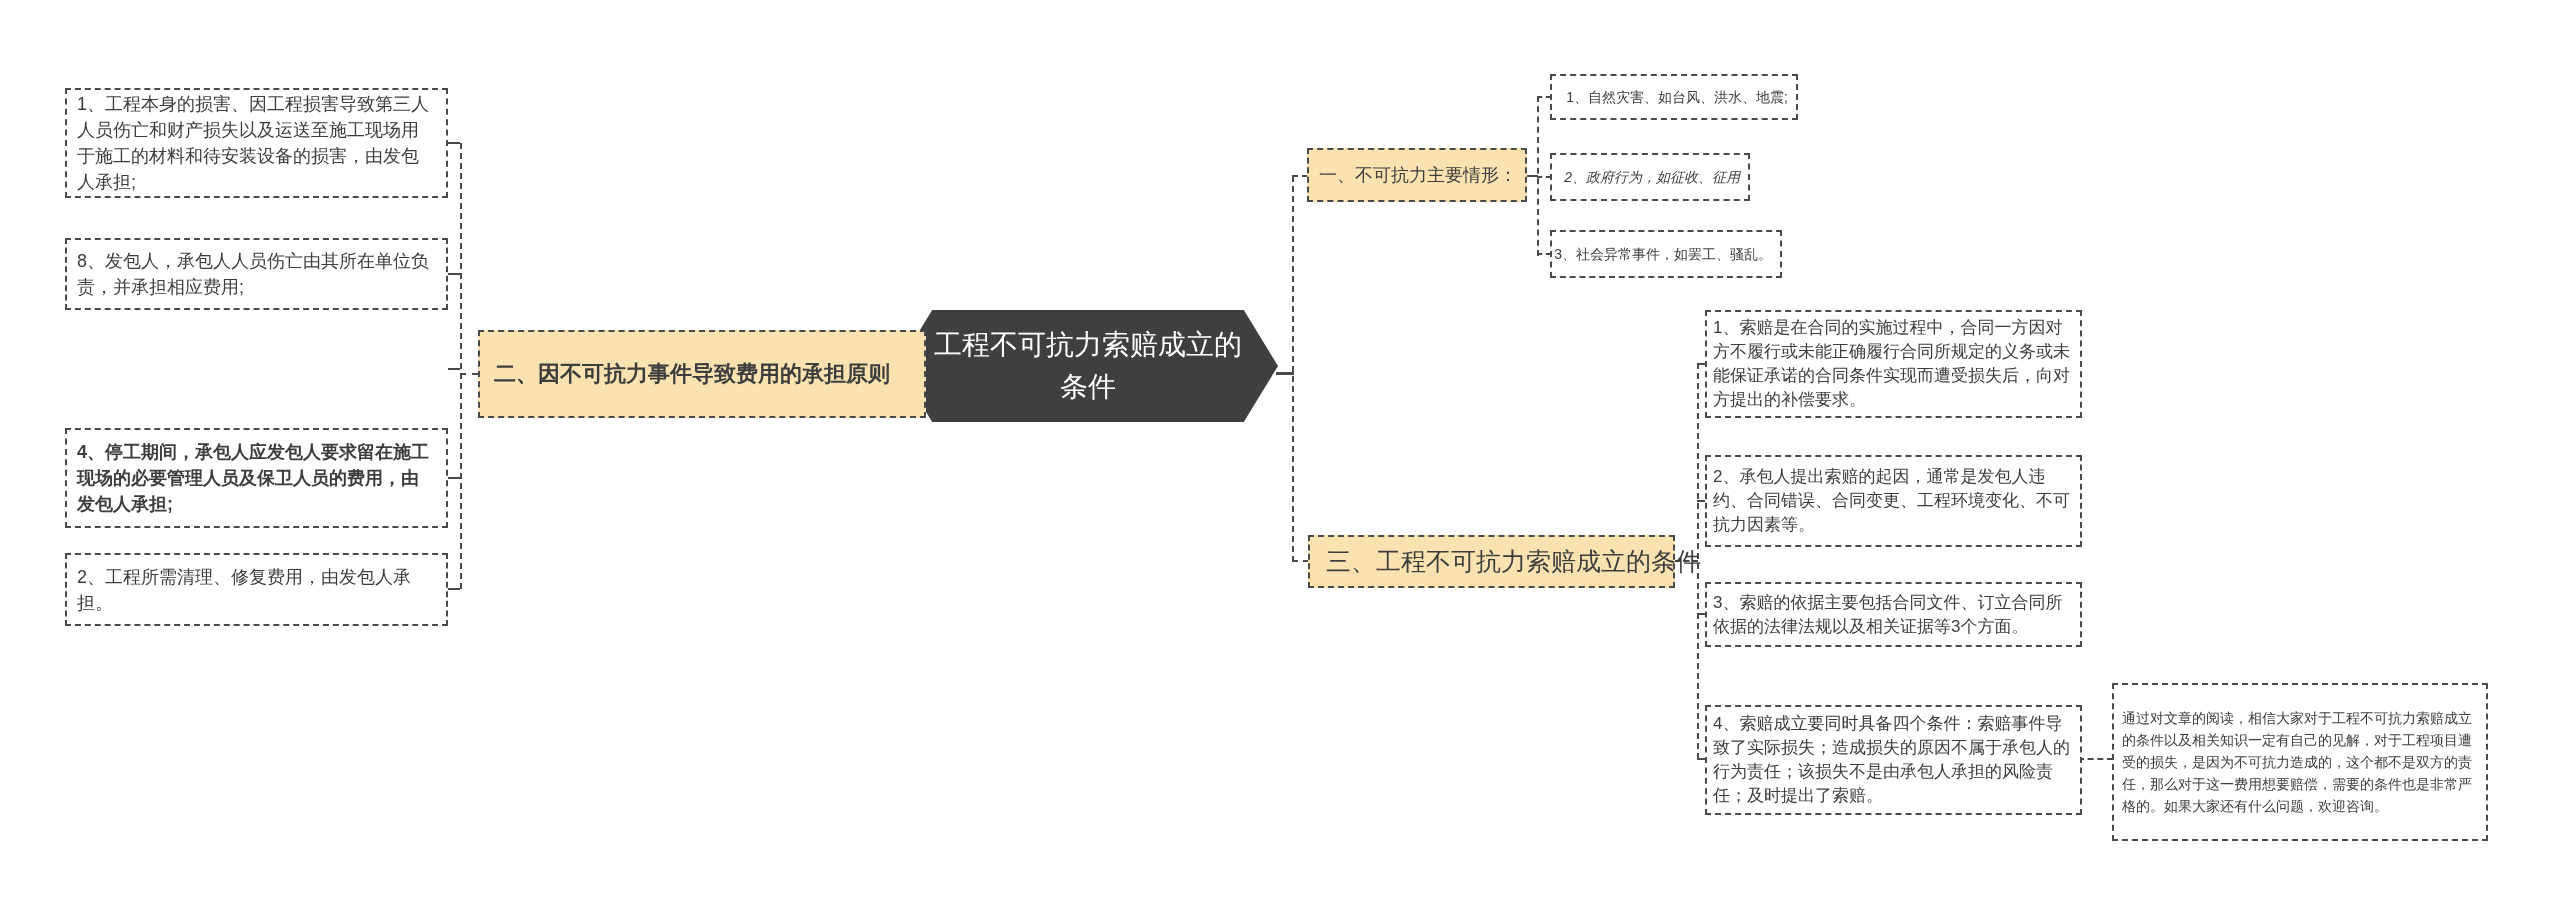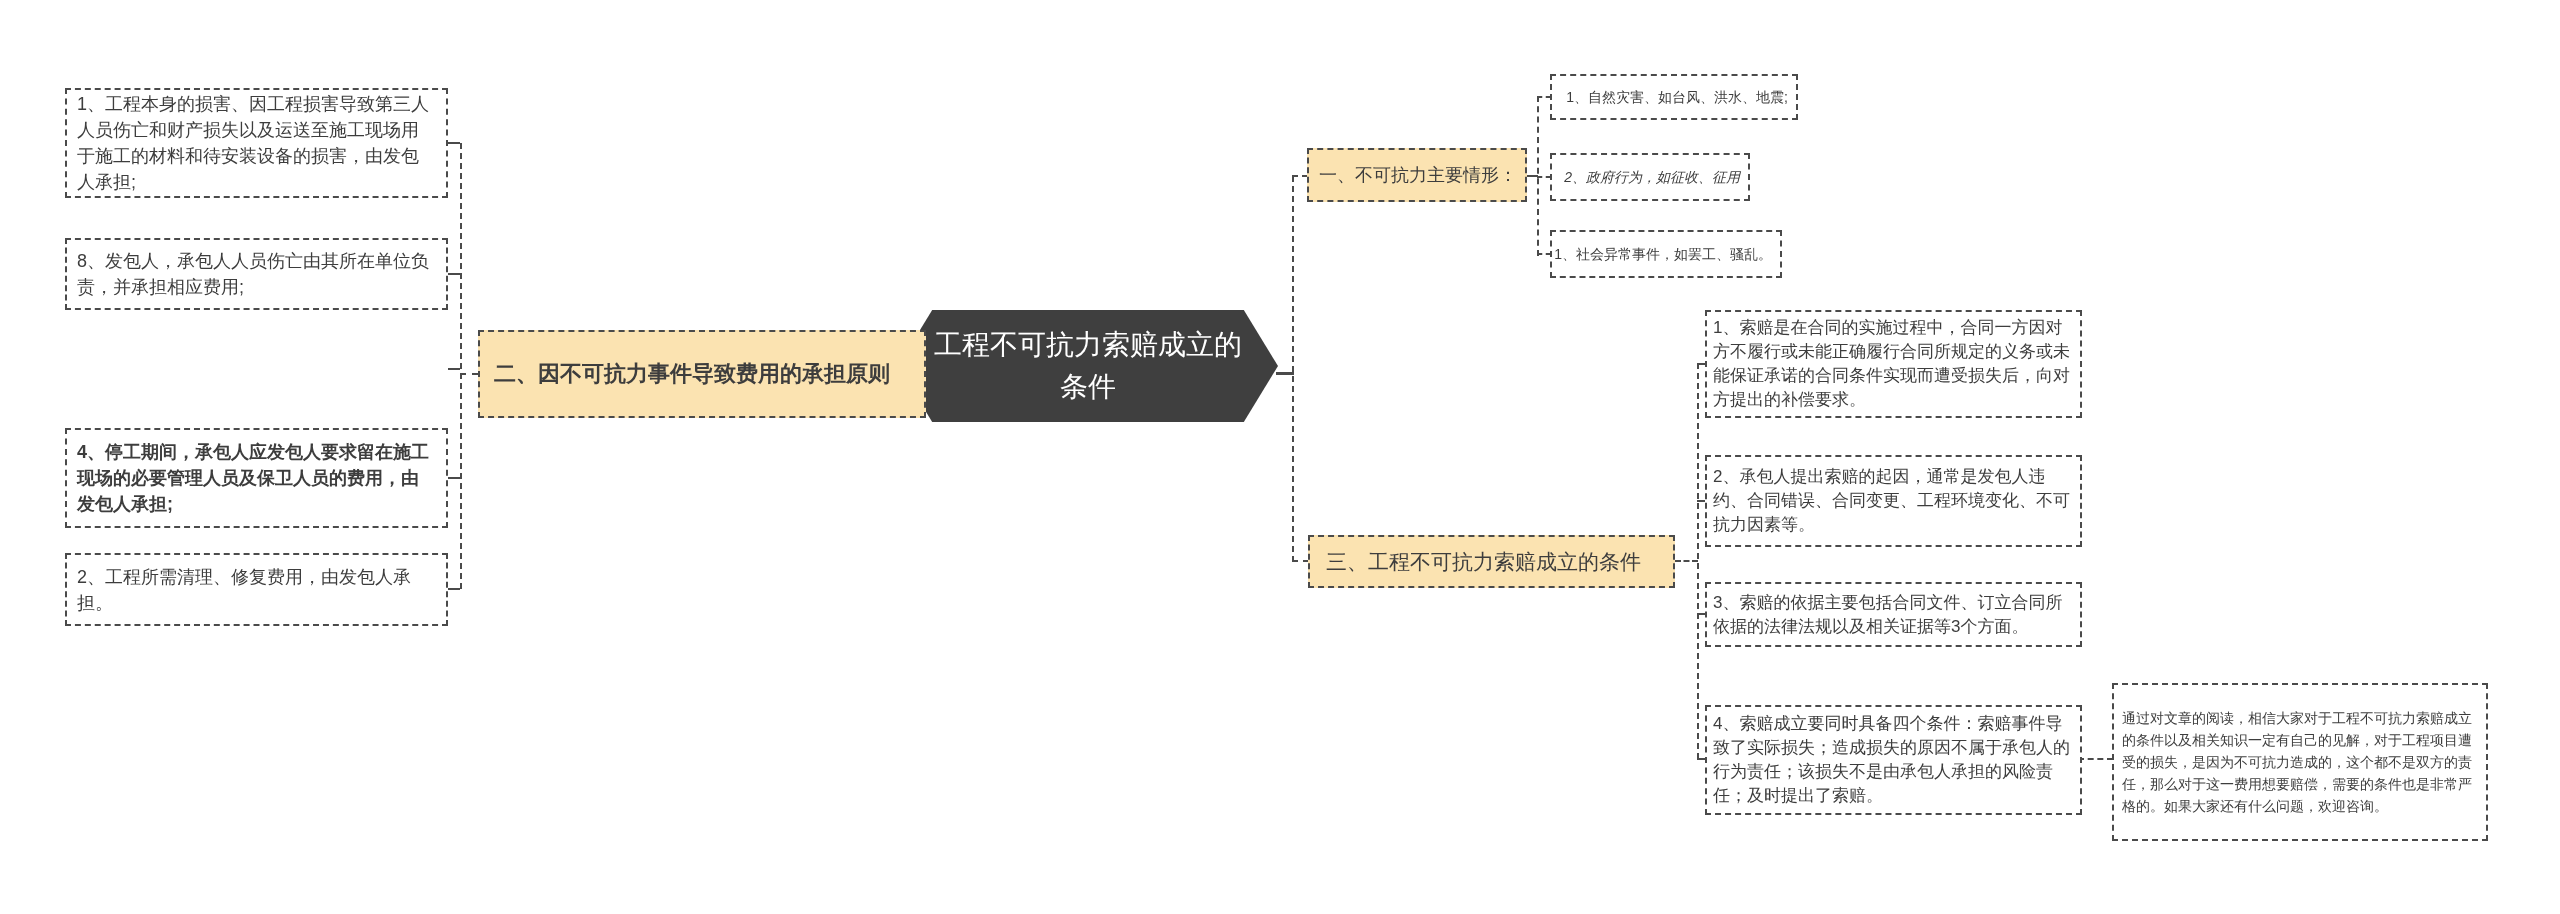--- a/index.html
+++ b/index.html
@@ -92,24 +92,24 @@
     <span>一、不可抗力主要情形：</span>
   </div>
 
   <div class="dbox small" style="left:1550px;top:74px;width:248px;height:46px;">
     <span>1、自然灾害、如台风、洪水、地震;</span>
   </div>
   <div class="dbox small" style="left:1550px;top:153px;width:200px;height:48px;font-style:italic;">
     <span>2、政府行为，如征收、征用</span>
   </div>
   <div class="dbox small" style="left:1550px;top:230px;width:232px;height:48px;">
-    <span>1、社会异常事件，如罢工、骚乱。</span>
+    <span>3、社会异常事件，如罢工、骚乱。</span>
   </div>
 
-  <div class="ybox" style="left:1308px;top:535px;width:367px;height:53px;font-size:21px;padding:0 16px;white-space:nowrap;">
+  <div class="ybox" style="left:1308px;top:535px;width:367px;height:53px;font-size:25px;padding:0 16px;white-space:nowrap;">
     <span>三、工程不可抗力索赔成立的条件</span>
   </div>
 
   <div class="dbox r3" style="left:1705px;top:310px;width:377px;height:108px;">
     <span>1、索赔是在合同的实施过程中，合同一方因对方不履行或未能正确履行合同所规定的义务或未能保证承诺的合同条件实现而遭受损失后，向对方提出的补偿要求。</span>
   </div>
   <div class="dbox r3" style="left:1705px;top:455px;width:377px;height:92px;">
     <span>2、承包人提出索赔的起因，通常是发包人违约、合同错误、合同变更、工程环境变化、不可抗力因素等。</span>
   </div>
   <div class="dbox r3" style="left:1705px;top:582px;width:377px;height:65px;">

